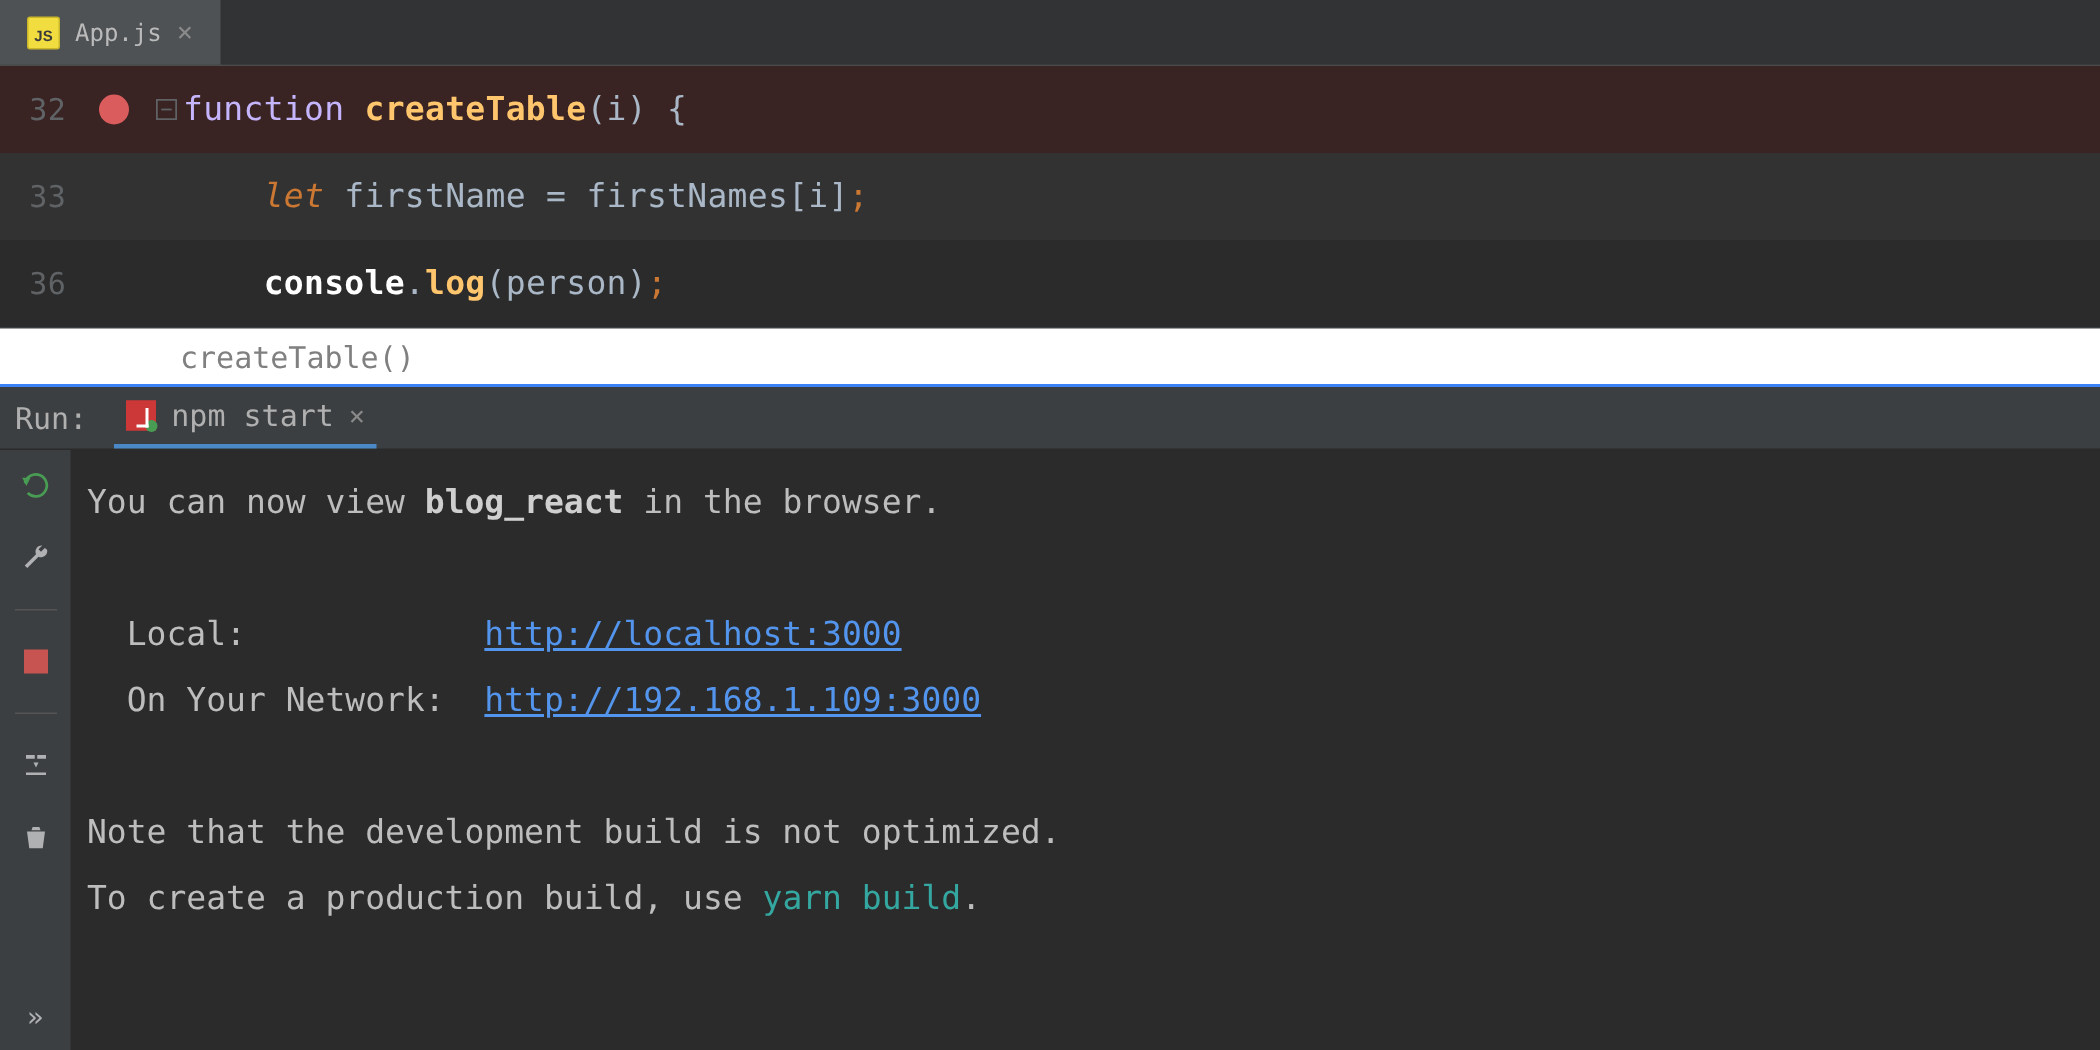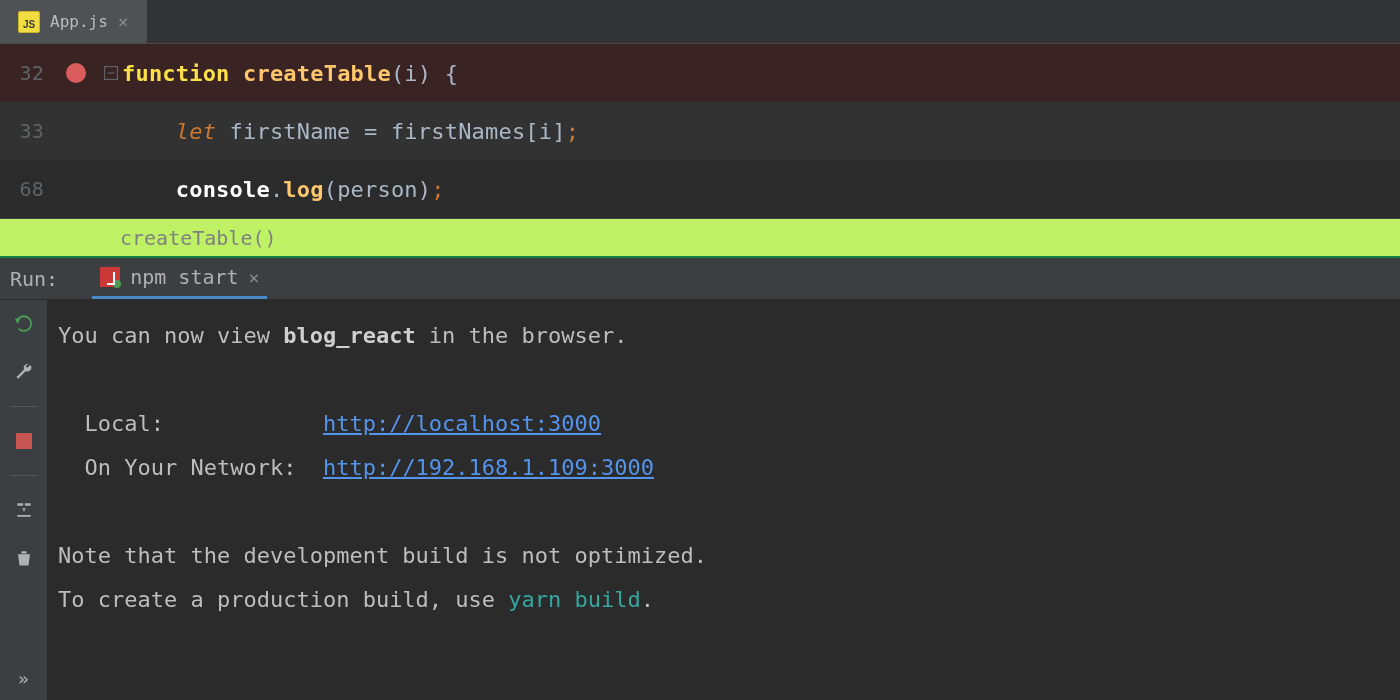--- a/index.html
+++ b/index.html
@@ -21,33 +21,33 @@
   .gutter-num { width: 50px; text-align: right; padding-right: 6px; color:#606366; font-size:20px; }
   .gutter-mark { width: 52px; display:flex; align-items:center; justify-content:center; }
   .fold-mark { width: 18px; display:flex; align-items:center; justify-content:center; color:#606366; }
   .bp { width: 20px; height: 20px; border-radius: 50%; background:#db5c5c; }
   .fold-icon { width:14px; height:14px; }
   .code { flex:1; white-space: pre; padding-left: 2px; }
   .line.bp-line { background:#3a2323; }
   .line.hl { background:#323232; }
 
   
-  .kw { color:#fde047;font-weight:bold; }           
+  .kw { color:#c4b5fd; }           
   .kw-i { color:#cc7832; font-style: italic; }           
   .fn-b { color:#ffc66d; font-weight:600; }
   .id { color:#a9b7c6; }
   .obj { color:#ffffff; font-weight:600; } 
   .punct{ color:#a9b7c6; }
   .semi { color:#cc7832; }
 
   
-  .crumb-row { height: 38px; background:#bef264; border-top:1px solid #3c3f41; display:flex; align-items:center; padding-left:120px; color:#808080; font-size:20px; }
+  .crumb-row { height: 38px; background:#ffffff; border-top:1px solid #3c3f41; display:flex; align-items:center; padding-left:120px; color:#808080; font-size:20px; }
 
   
-  .run-head { height: 44px; background:#3c3f41; border-top:2px solid #15803d; border-bottom:1px solid #2b2b2b; display:flex; align-items:center; gap:30px; padding-left:10px; font-size:20px; color:#b0b0b0;}
+  .run-head { height: 44px; background:#3c3f41; border-top:2px solid #3b82f6; border-bottom:1px solid #2b2b2b; display:flex; align-items:center; gap:14px; padding-left:10px; font-size:20px; color:#b0b0b0;}
   .run-head .label{ padding-right:4px;}
   .run-tab { display:flex; align-items:center; gap:10px; height:100%; padding:16px 8px; border-bottom:3px solid #4a88c7; }
   .npm-icon { width:20px; height:20px; background:#cb3837; border:2px solid #cb3837; position:relative; }
   .npm-icon::after{content:""; position:absolute; left:5px; top:3px; width:6px; height:11px; border:2px solid #fff; border-top:none; border-left:none;}
   .npm-dot{position:absolute; right:-3px; bottom:-3px; width:8px; height:8px; border-radius:50%; background:#499c54;}
   .run-tab .close{ color:#8a8a8a; font-size:18px; }
 
   
   .run-body { flex:1; display:flex; background:#2b2b2b; font-size:22px; }
   .run-side { width:48px; background:#3c3f41; border-right:1px solid #2b2b2b; display:flex; flex-direction:column; align-items:center; padding-top:10px; gap:20px; }
@@ -92,21 +92,21 @@
     <div class="line hl">
       <div class="gutter-num">33</div>
       <div class="gutter-mark"></div>
       <div class="fold-mark"></div>
       <div class="code">    <span class="kw-i">let </span><span class="id">firstName</span><span class="punct"> = </span><span class="id">firstNames[i]</span><span class="semi">;</span></div>
     </div>
 
 
 
     <div class="line">
-      <div class="gutter-num">68</div>
+      <div class="gutter-num">36</div>
       <div class="gutter-mark"></div>
       <div class="fold-mark"></div>
       <div class="code">    <span class="obj">console</span><span class="punct">.</span><span class="fn-b">log</span><span class="punct">(person)</span><span class="semi">;</span></div>
     </div>
   </div>
 
   <div class="crumb-row">
     <span>createTable()</span>
   </div>
 

